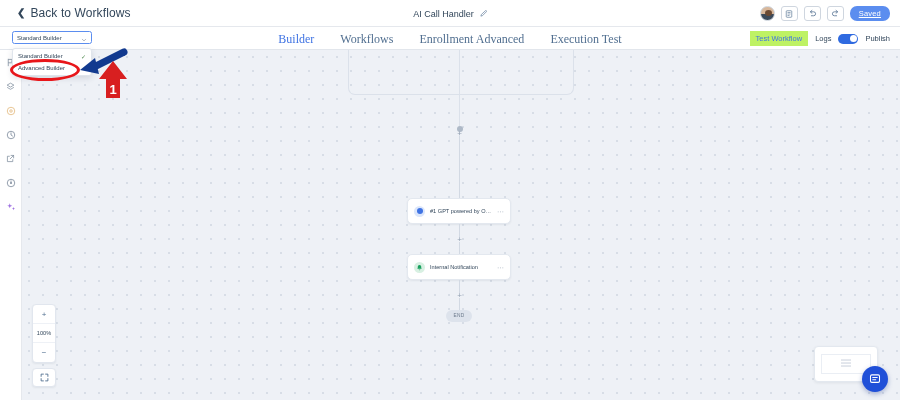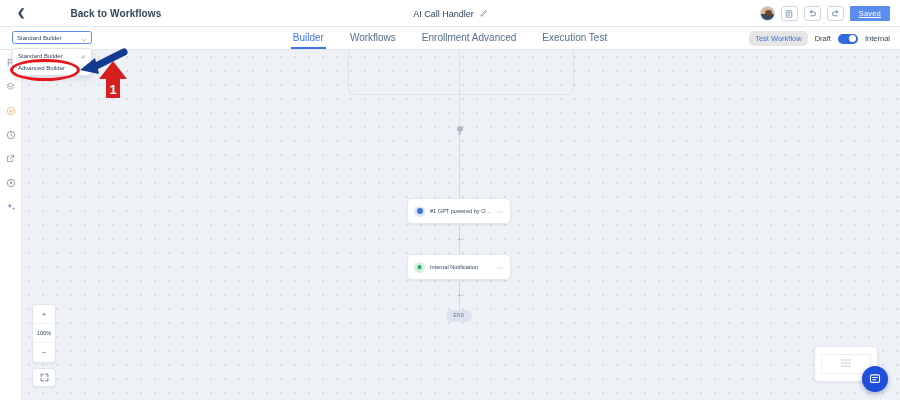--- a/index.html
+++ b/index.html
@@ -16,21 +16,21 @@
     position: absolute; top: 0; left: 0; width: 900px; height: 27px;
     background: #ffffff;
     border-bottom: 1px solid #e5e8ed;
     display: flex; align-items: center;
   }
   .back-link {
     display: flex; align-items: center; gap: 5px;
     margin-left: 17px; cursor: pointer;
   }
   .back-chevron { font-size: 10px; color: #33475b; line-height: 1; font-weight: bold; }
-  .back-label { font-size: 10px; color: #33475b; font-weight: bold; letter-spacing: .1px; margin-left: 40px; }
+  .back-label { font-size: 12px; color: #33475b; font-weight: normal; letter-spacing: .1px; }
 
   .wf-title-wrap {
     position: absolute; left: 0; right: 0; top: 0; height: 27px;
     display: flex; align-items: center; justify-content: center; gap: 6px;
     pointer-events: none;
   }
   .wf-title { font-size: 9px; color: #33475b; }
   .pencil-icon { pointer-events: auto; cursor: pointer; display:flex; }
 
   .top-right {
@@ -45,50 +45,50 @@
   .avatar::after{
     content:""; position:absolute; left:4px; top:2.5px; width:7px; height:6px;
     border-radius:50%; background:#6b4a33;
   }
   .icon-btn {
     width: 17px; height: 15px; border: 1px solid #cfd6df; border-radius: 3px;
     background: #fff; display: flex; align-items: center; justify-content: center;
     cursor: pointer;
   }
   .saved-btn {
-    background: #5b8def; color: #fff; font-size: 7.5px; border-radius: 1px;
+    background: #5b8def; color: #fff; font-size: 7.5px; border-radius: 7px;
     padding: 3px 9px; cursor: pointer; letter-spacing: .2px; text-decoration: underline;
   }
 
   
   .navbar {
     position: absolute; top: 27px; left: 0; width: 900px; height: 23px;
     background: #ffffff; border-bottom: 1px solid #e2e6ec;
   }
   .nav-tabs {
     position: absolute; left: 0; right: 0; top: 0; height: 23px;
     display: flex; align-items: flex-start; justify-content: center; gap: 26px;
     padding-top: 5px;
   }
   .nav-tab {
-    font-size: 10px; color: #516f90; cursor: pointer; padding-bottom: 6px;
-    position: relative; white-space: nowrap;
+    font-size: 12px; color: #516f90; cursor: pointer; padding-bottom: 6px;
+    position: relative; white-space: nowrap; font-family: Liberation Serif, serif;
   }
   .nav-tab.active { color: #3f73e3; }
   .nav-tab.active::after {
     content: ""; position: absolute; left: -2px; right: -2px; bottom: 0;
     height: 1.6px; background: #3f73e3;
   }
   .nav-right {
     position: absolute; right: 10px; top: 0; height: 23px;
     display: flex; align-items: center; gap: 7px;
   }
   .test-btn {
-    font-size: 7.5px; color: #3f73e3; background: #e5e5e5;
-    padding: 3px 6px; border-radius: 5px; cursor: pointer; white-space: nowrap;
+    font-size: 7.5px; color: #3f73e3; background: #bef264;
+    padding: 3px 6px; border-radius: 0; cursor: pointer; white-space: nowrap;
   }
   .draft-label, .publish-label { font-size: 7.5px; color: #33475b; }
   .toggle {
     width: 20px; height: 10px; border-radius: 6px; background: #2f6ae0;
     position: relative; cursor: pointer;
   }
   .toggle::after {
     content: ""; position: absolute; right: 1.5px; top: 1.5px;
     width: 7px; height: 7px; border-radius: 50%; background: #fff;
   }
@@ -273,23 +273,23 @@
 
   <div class="navbar">
     <div class="nav-tabs">
       <div class="nav-tab active">Builder</div>
       <div class="nav-tab">Workflows</div>
       <div class="nav-tab">Enrollment Advanced</div>
       <div class="nav-tab">Execution Test</div>
     </div>
     <div class="nav-right">
       <div class="test-btn">Test Workflow</div>
-      <span class="draft-label">Draft</span>
+      <span class="draft-label">Logs</span>
       <div class="toggle"></div>
-      <span class="publish-label">Internal</span>
+      <span class="publish-label">Publish</span>
     </div>
   </div>
 
   <div class="left-rail">
     <div class="rail-icon">
       <svg width="9" height="9" viewBox="0 0 16 16">
           <path d="M4 1.5v13M4 2.5h8l-2 3 2 3H4" fill="none" stroke="#7c8a9b" stroke-width="1.3" stroke-linejoin="round"></path>
         </svg>
     </div>
     <div class="rail-icon">

